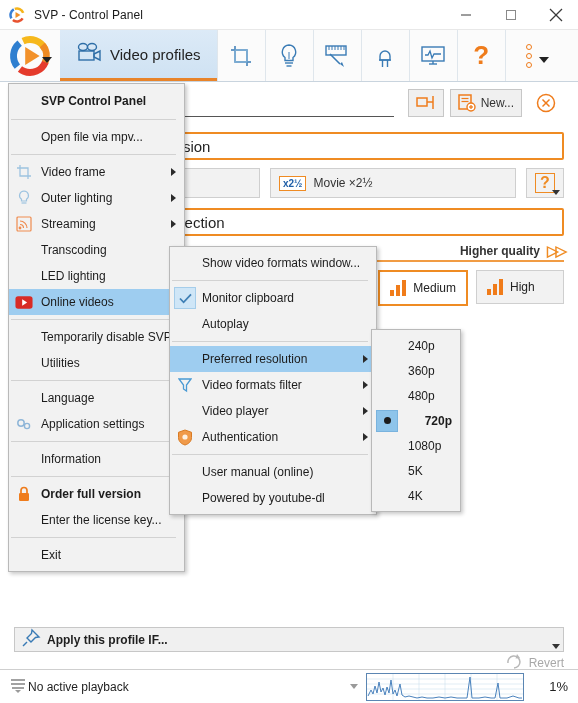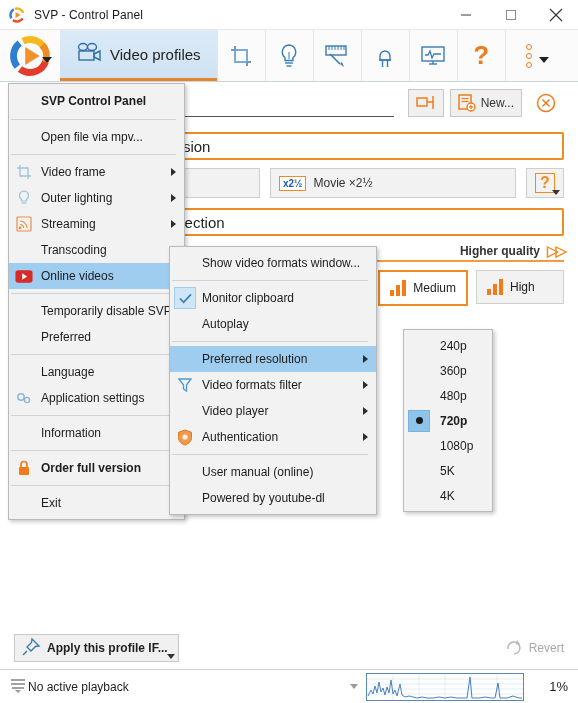--- a/index.html
+++ b/index.html
@@ -115,21 +115,21 @@
   .bars { display: flex; align-items: flex-end; gap: 2px; height: 16px; }
   .bars i { width: 4px; background: #f07c1a; display: block; }
 
   .bar-faint {
     position: absolute; left: 14px; top: 178px; width: 550px; height: 2px; background: #ef8b23; opacity: .85;
   }
 
   
   .bottom-bar {
     position: absolute; left: 0; top: 627px; width: 578px; height: 42px;
-    background: #fff; display: flex; align-items: center; padding: 0 14px;
+    background: #fff; display: flex; padding: 0 14px; flex-direction: column;
   }
   .apply-btn {
     height: 28px; border: 1px solid #c7c7c7; background: #f0f0f0;
     display: flex; align-items: center; gap: 6px; padding: 0 10px 0 6px;
     color: #1f1f1f; font-size: 12px; font-weight: bold; position: relative;
   }
   .apply-btn .caret-sm {
     position: absolute; right: 3px; bottom: 2px;
     width: 0; height: 0; border-left: 4px solid transparent;
     border-right: 4px solid transparent; border-top: 5px solid #333;
@@ -159,21 +159,21 @@
     letter-spacing: 1px; pointer-events: none; font-family: "Liberation Sans", sans-serif;
   }
 
   
   .menu {
     position: absolute; background: #f2f2f2; border: 1px solid #b9b9b9;
     box-shadow: 2px 2px 4px rgba(0,0,0,.22); padding: 3px 0;
   }
   #menu-main { left: 8px; top: 83px; width: 177px; }
   #menu-online { left: 169px; top: 246px; width: 208px; }
-  #menu-res   { left: 371px; top: 329px; width: 90px; margin-left: 32px; }
+  #menu-res   { left: 371px; top: 329px; width: 90px; }
 
   .mi {
     height: 26px; display: flex; align-items: center; position: relative;
     padding-left: 32px; padding-right: 8px; color: #1c1c1c; font-size: 12px; white-space: nowrap;
   }
   .mi.hdr { font-weight: bold; height: 28px; }
   .mi.bold { font-weight: bold; }
   .mi.sel { background: #9ecdf0; }
   .mi-ico { position: absolute; left: 6px; top: 50%; transform: translateY(-50%);
             width: 18px; height: 18px; display: flex; align-items: center; justify-content: center; }
@@ -186,21 +186,21 @@
 
   .chk-box {
     position: absolute; left: 4px; top: 50%; transform: translateY(-50%);
     width: 22px; height: 22px; background: #cfe6f7; border: 1px solid #a5cdea;
     display: flex; align-items: center; justify-content: center;
   }
   .chk-box.radio { background: #8ec4ea; border-color: #79b3de; }
   .dot-sel { width: 7px; height: 7px; border-radius: 50%; background: #1b1b1b; }
 
   #menu-res .mi { padding-left: 36px; height: 25px; }
-  #menu-res .mi.bold { font-weight: bold; }
+  #menu-res .mi.bold { font-weight: bold; justify-content: flex-end; }
 </style>
 </head>
 <body>
 
 <div id="app">
 
   <div class="titlebar">
     <div class="tb-logo">
       <svg width="16" height="16" viewBox="0 0 32 32">
         <circle cx="16" cy="16" r="13" fill="none" stroke="#3a7fd5" stroke-width="5" stroke-dasharray="20 62" transform="rotate(150 16 16)"></circle>
@@ -501,39 +501,43 @@
       </span>
       <span>Streaming</span>
       <span class="mi-arrow"></span>
     </div>
 
     <div class="mi">
       <span>Transcoding</span>
       <span class="mi-arrow"></span>
     </div>
 
+    <div class="mi">
+      <span>LED lighting</span>
+      <span class="mi-arrow"></span>
+    </div>
 
     <div class="mi sel">
       <span class="mi-ico">
         <svg width="20" height="15" viewBox="0 0 20 15">
           <rect x="0.5" y="0.5" width="19" height="14" rx="3" fill="#d82b26"></rect>
           <path d="M8 4 L13.5 7.5 L8 11 Z" fill="#ffffff"></path>
         </svg>
       </span>
       <span>Online videos</span>
       <span class="mi-arrow"></span>
     </div>
 
     <div class="sep"></div>
 
     <div class="mi">
       <span>Temporarily disable SVP</span>
     </div>
     <div class="mi">
-      <span>Preferred</span>
+      <span>Utilities</span>
       <span class="mi-arrow"></span>
     </div>
 
     <div class="sep"></div>
 
     <div class="mi">
       <span>Language</span>
       <span class="mi-arrow"></span>
     </div>
 
@@ -560,20 +564,23 @@
     <div class="mi bold">
       <span class="mi-ico">
         <svg width="14" height="16" viewBox="0 0 14 16">
           <path d="M4 7 V4.5 a3 3 0 0 1 6 0 V7" fill="none" stroke="#ef7c1c" stroke-width="1.7"></path>
           <rect x="2" y="7" width="10" height="8" rx="1.3" fill="#ef7c1c"></rect>
         </svg>
       </span>
       <span>Order full version</span>
     </div>
 
+    <div class="mi">
+      <span>Enter the license key...</span>
+    </div>
 
     <div class="sep"></div>
 
     <div class="mi">
       <span>Exit</span>
     </div>
   </div>
 
   <div class="menu" id="menu-online">
 

